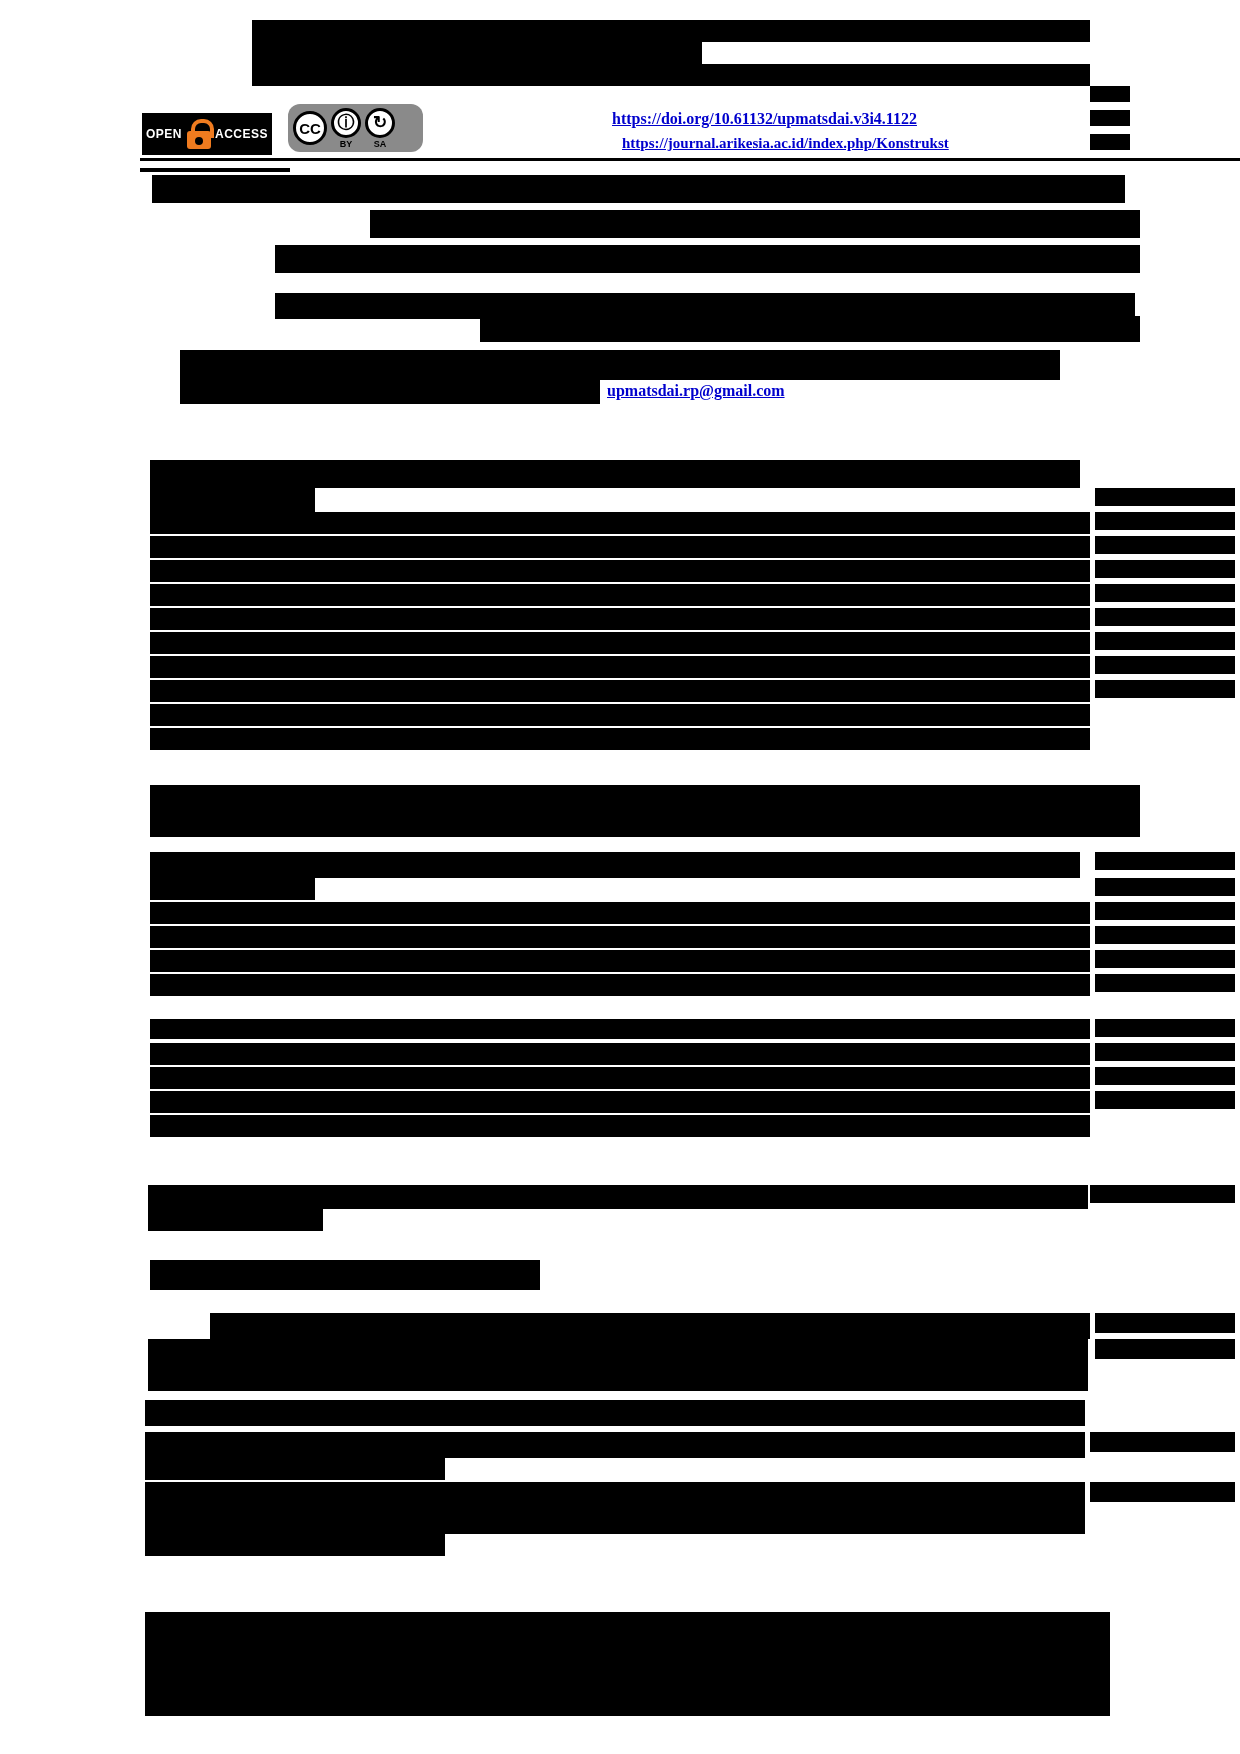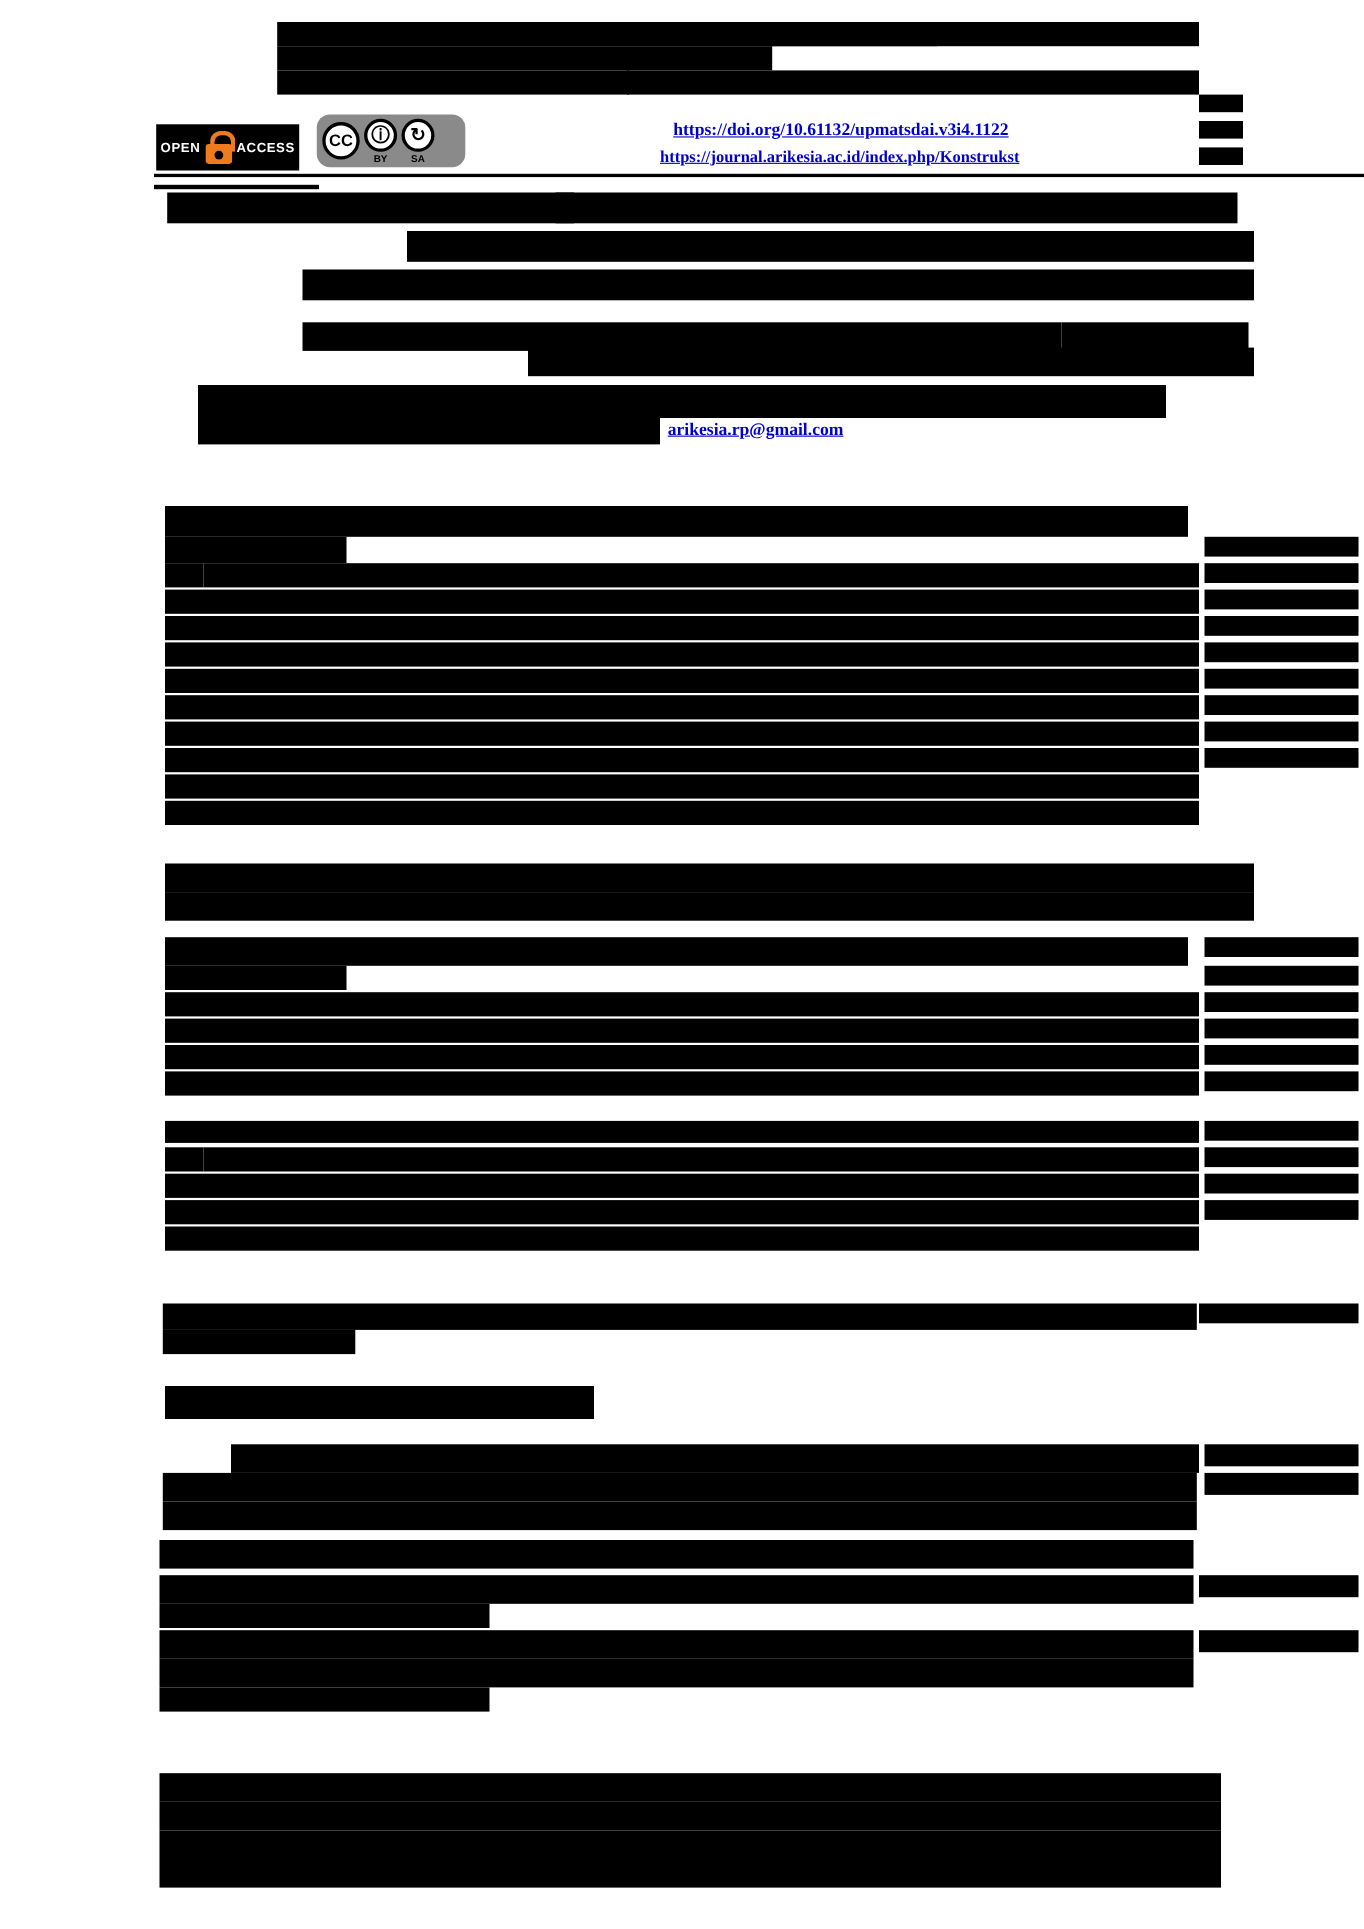--- a/index.html
+++ b/index.html
@@ -117,21 +117,21 @@
   .doi-link, .journal-link, .email-link {
     position: absolute;
     color: #0000cd;
     text-decoration: underline;
     font-family: "Liberation Serif", serif;
     font-weight: bold;
     font-size: 16px;
     white-space: nowrap;
   }
   .doi-link  { left: 612px; top: 110px; }
-  .journal-link { left: 600px; top: 135px; font-size: 15px; }
+  .journal-link { left: 622px; top: 135px; font-size: 15px; }
   .email-link { left: 607px; top: 382px; font-size: 16px; }
 
   .hr {
     position: absolute;
     background: #000000;
     height: 3px;
   }
 </style>
 </head>
 <body>
@@ -249,20 +249,20 @@
     </div>
     <div class="cc-item">
       <div class="cc-circle small">↻</div>
       <div class="cc-lbl">SA</div>
     </div>
   </div>
 
   <a href="#" class="doi-link">https://doi.org/10.61132/upmatsdai.v3i4.1122</a>
   <a href="#" class="journal-link">https://journal.arikesia.ac.id/index.php/Konstrukst</a>
 
-  <a href="#" class="email-link">arikesia.rp@gmail.com</a>
+  <a href="#" class="email-link">upmatsdai.rp@gmail.com</a>
 
   <div id="rules">
       <div class="hr" style="left: 140px; top: 168px; width: 150px; height: 4px;"></div>
       <div class="hr" style="left: 140px; top: 158px; width: 1100px; height: 3px;"></div>
     </div>
 
 </div>
 
 </body></html>

